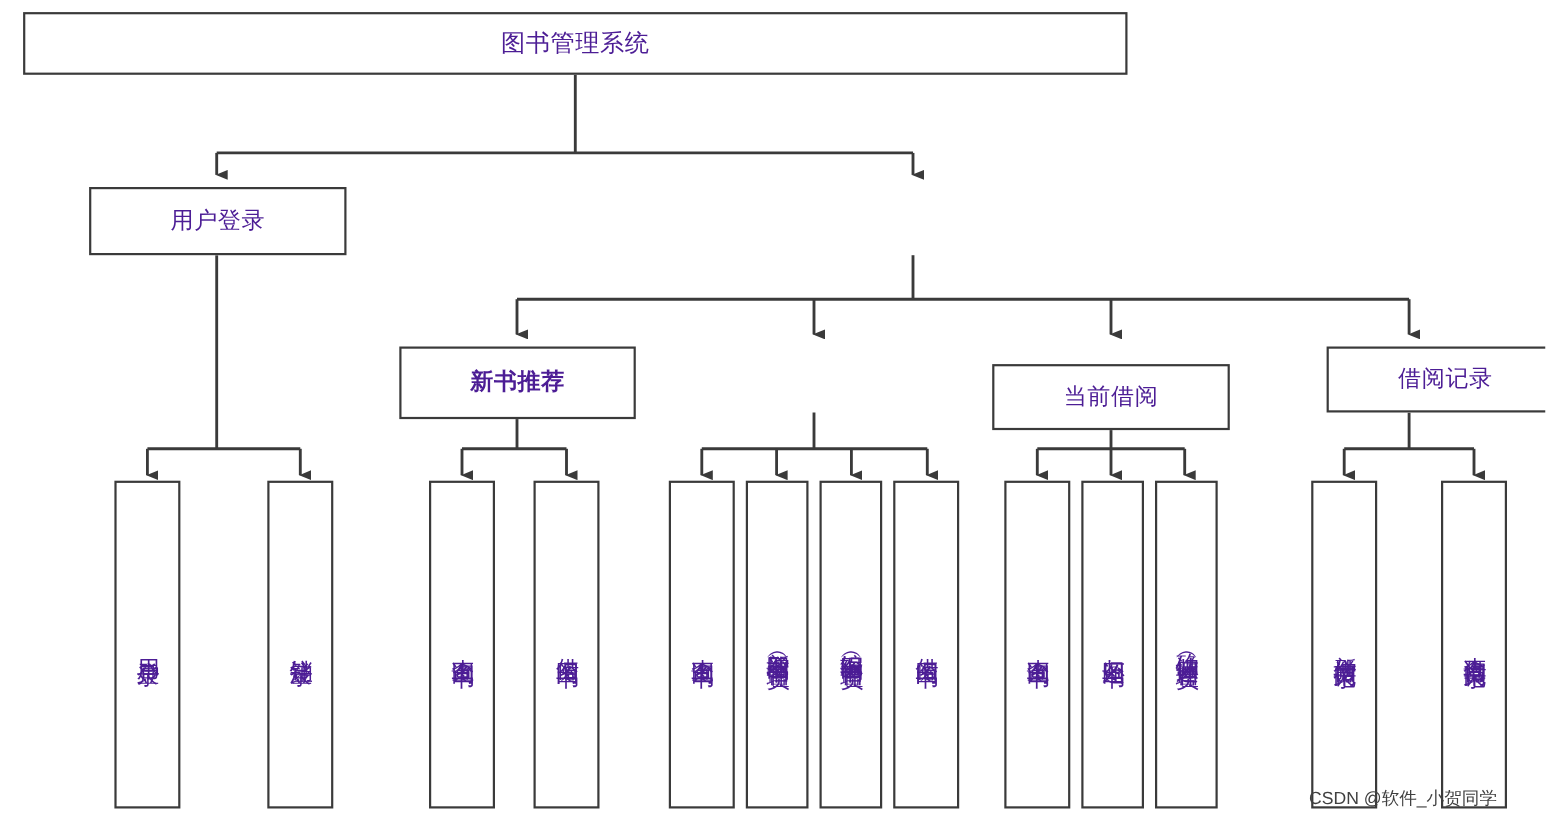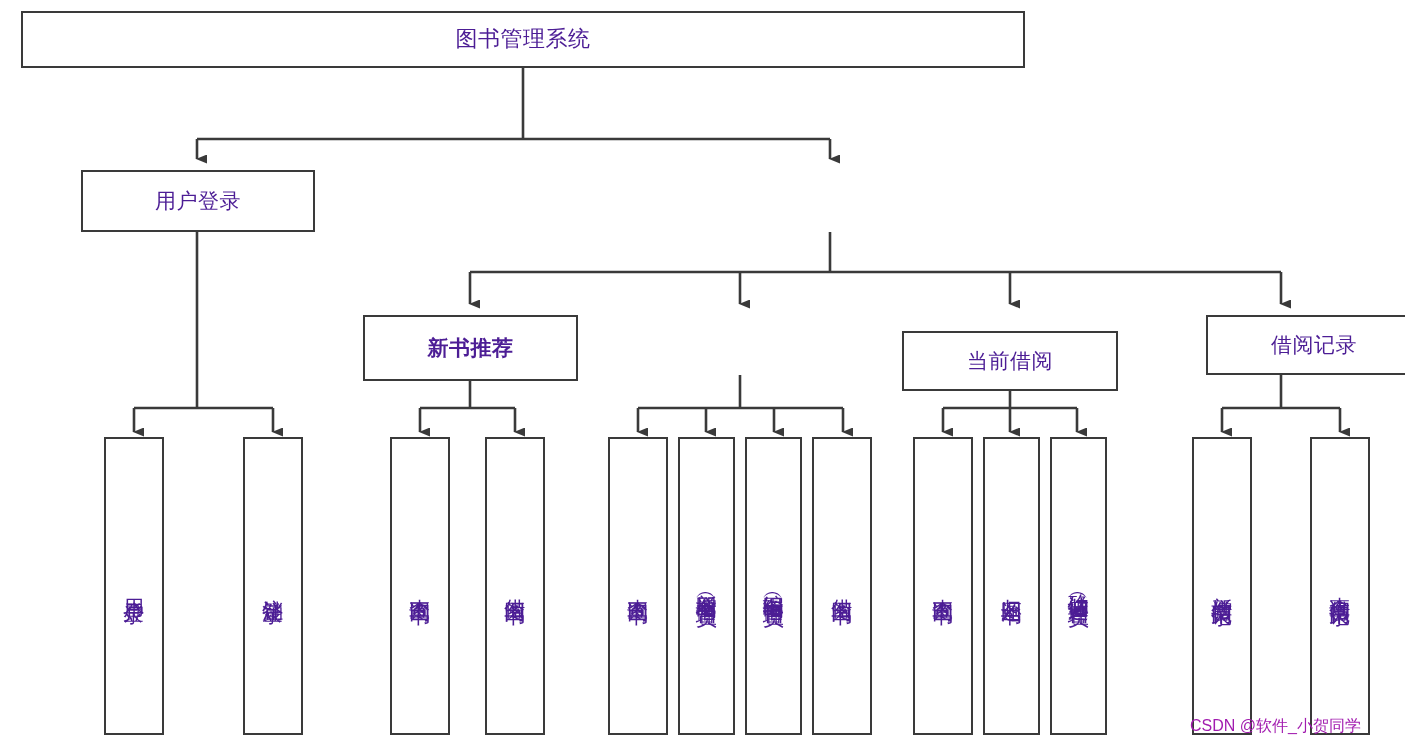--- a/index.html
+++ b/index.html
@@ -58,21 +58,21 @@
     text-orientation: upright;
     font-size: 21px;
     line-height: 1.32;
     letter-spacing: 2px;
     white-space: nowrap;
     max-height: 286px;
   }
   .watermark {
     position: absolute;
     font-size: 16px;
-    color: #a21caf;
+    color: #404040;
     white-space: nowrap;
     z-index: 5;
     font-family: "Liberation Sans", "DejaVu Sans", sans-serif;
   }
 </style>
 </head>
 <body>
 
 <div id="canvas">
 

